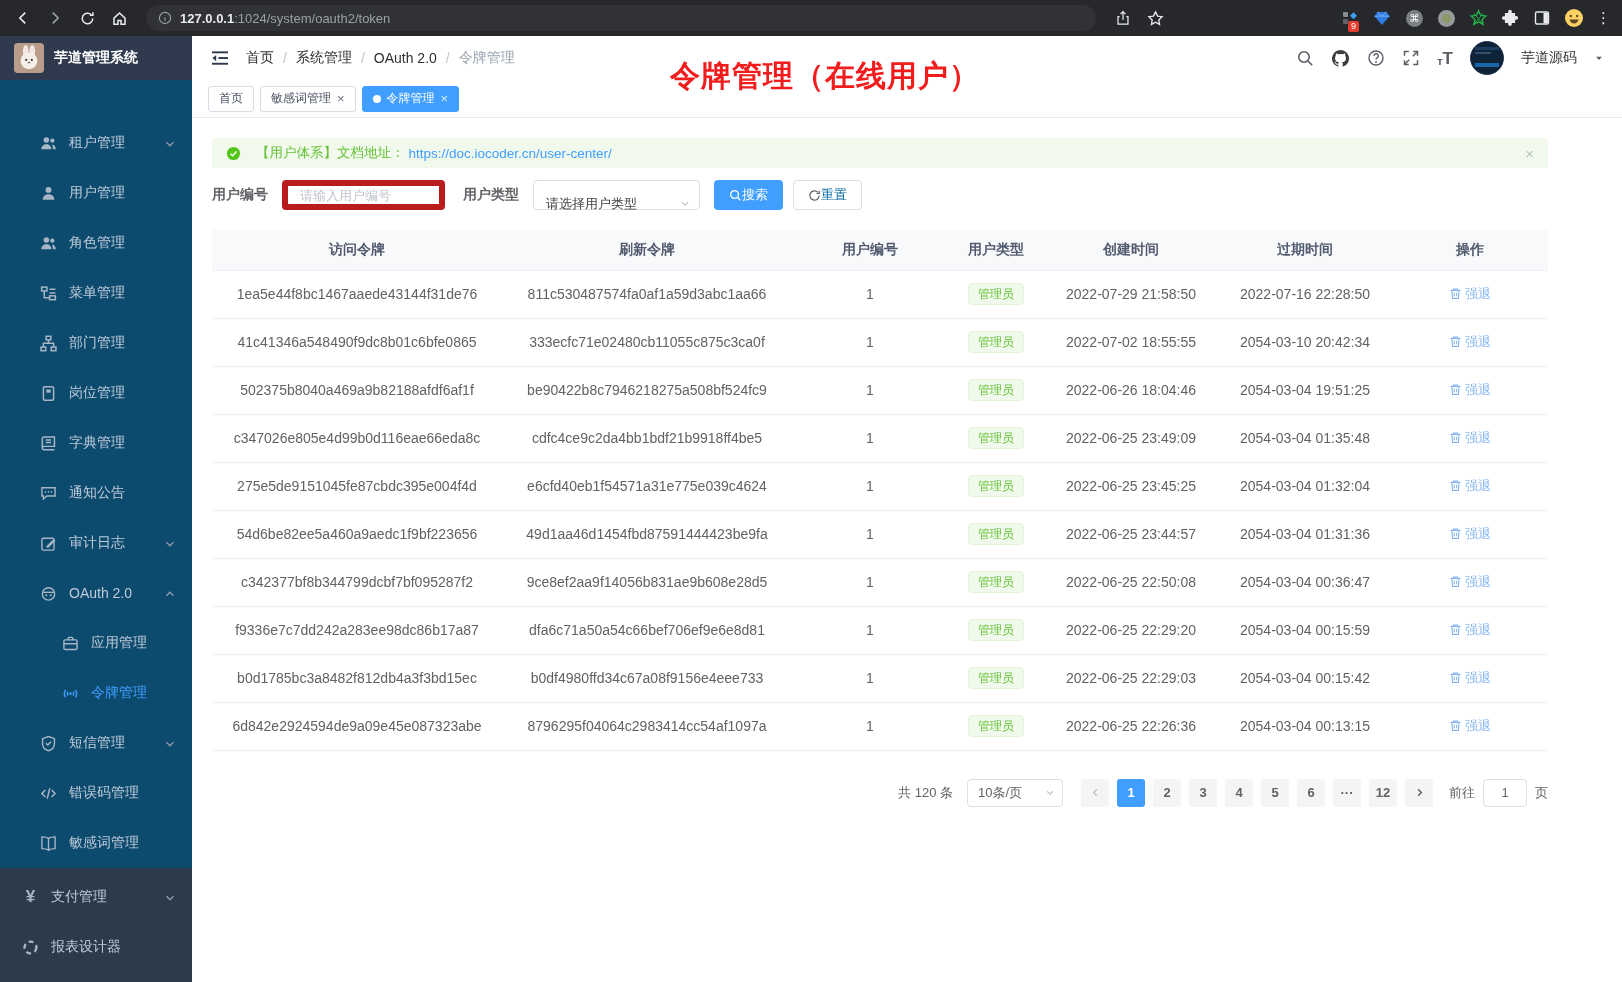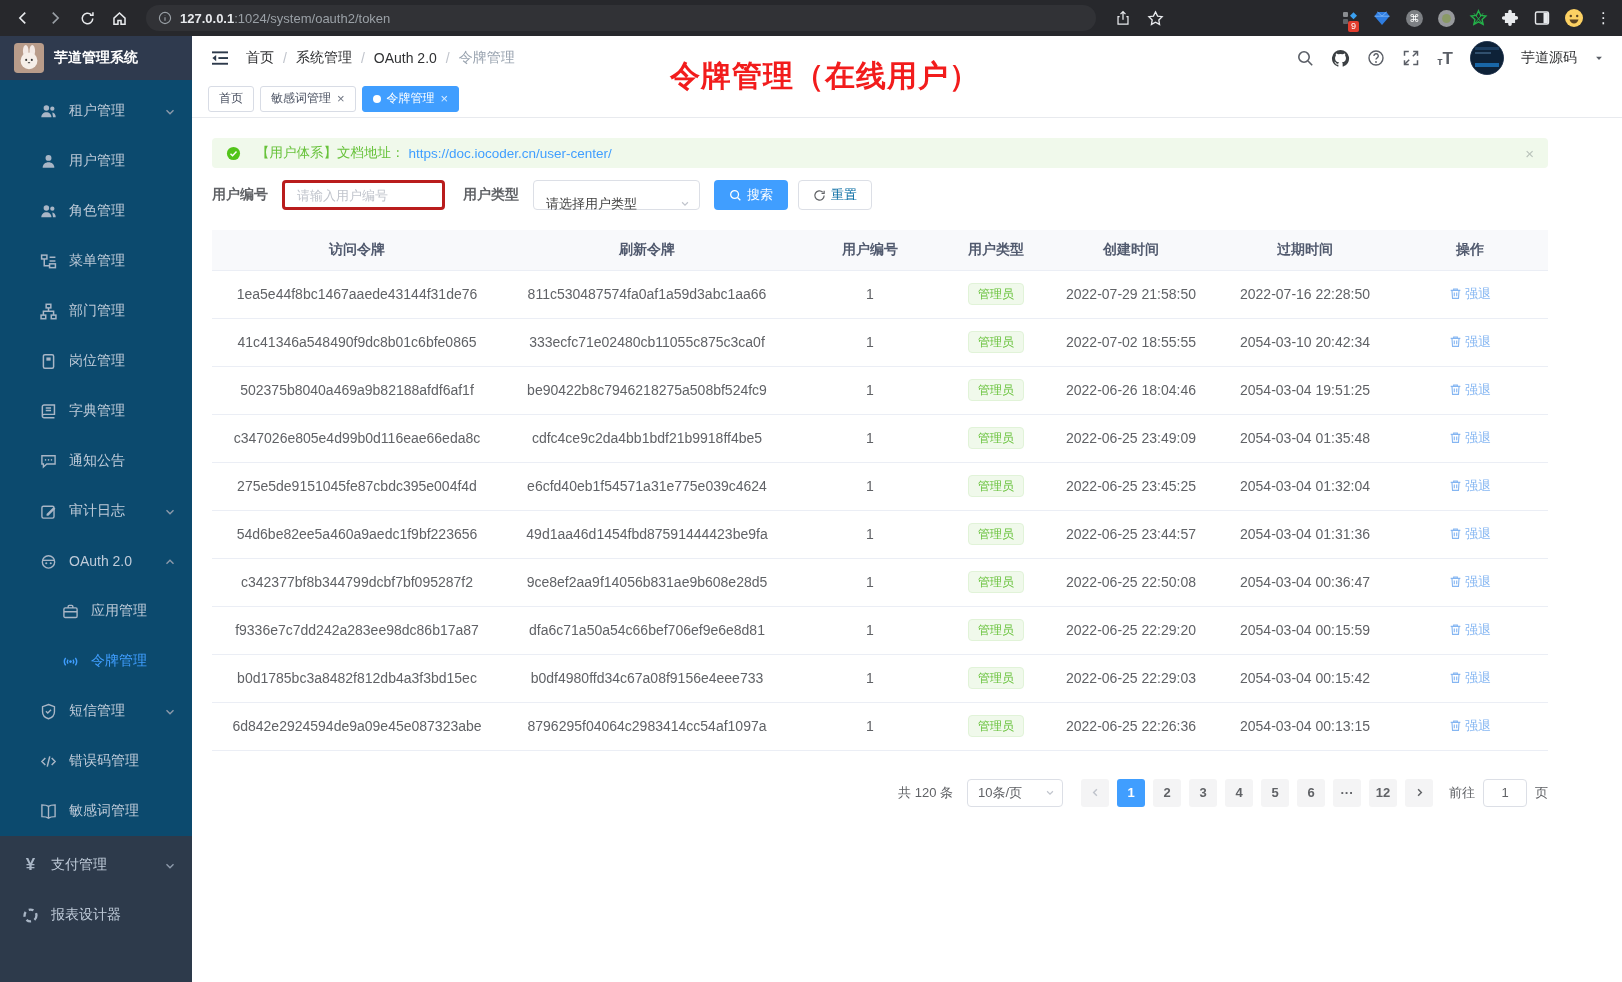--- a/index.html
+++ b/index.html
@@ -19,21 +19,21 @@
   .ext-badge { position:absolute; bottom:-4px; left:8px; background:#e33d2e; color:#fff; font-size:9px; padding:0 3px; border-radius:2px; line-height:11px; }
   .dots { color:#e8eaed; font-size:15px; letter-spacing:1px; }
 
   
   .app { position:absolute; top:36px; left:0; right:0; bottom:0; display:flex; }
 
   
   .sidebar { width:192px; background:#0c4a6e; display:flex; flex-direction:column; flex-shrink:0; }
   .logo-row { height:44px; background:#2f3a4e; display:flex; align-items:center; padding:0 14px; gap:10px; flex-shrink:0; }
   .logo-row .title { color:#fff; font-size:14px; font-weight:700; white-space:nowrap; }
-  .menu { padding-top:6px; }
+  .menu { padding-top:6px;margin-top:32px; }
   .menu-item { height:50px; display:flex; align-items:center; padding-left:40px; position:relative; color:#bfcbd9; cursor:pointer; }
   .menu-item .icon { width:17px; height:17px; margin-right:12px; color:#a9b6c6; }
   .menu-item.lvl2 { padding-left:62px; }
   .menu-item.active { color:#409eff; }
   .menu-item.active .icon { color:#409eff; }
   .menu-arrow { position:absolute; right:16px; width:12px; height:12px; color:#8d9aab; }
   .menu-arrow.up svg { transform:rotate(180deg); }
   .rootmenu { flex:1; background:#2d3a4b; padding-top:4px; }
   .rootmenu .menu-item { padding-left:22px; }
   .yen-glyph { font-size:17px; font-weight:700; width:17px; margin-right:12px; color:#a9b6c6; text-align:center; }
@@ -66,26 +66,26 @@
   .content { padding:0 74px 0 20px; flex:1; }
 
   .alert { margin-top:20px; height:30px; background:#f0f9eb; border-radius:4px; display:flex; align-items:center; padding:0 14px; position:relative; }
   .alert .icon { width:15px; height:15px; }
   .alert-text { margin-left:15px; color:#67c23a; font-size:13.5px; }
   .alert-link { color:#409eff; font-size:13.5px; margin-left:4px; cursor:pointer; }
   .alert-close { position:absolute; right:14px; color:#b9c3bb; font-size:15px; cursor:pointer; }
 
   .filters { margin-top:12px; display:flex; align-items:center; }
   .f-label { font-weight:700; color:#606266; margin-right:14px; }
-  .f-input { width:163px; height:30px; border:3px solid #b91c1c; border-radius:4px; padding:0 12px; font-size:13px; color:#606266; outline:none; font-family:inherit; }
+  .f-input { width:163px; height:30px; border:6px solid #b91c1c; border-radius:4px; padding:0 12px; font-size:13px; color:#606266; outline:none; font-family:inherit; }
   .f-input::placeholder { color:#c0c4cc; }
   .f-select { width:167px; height:30px; border:1px solid #dcdfe6; border-radius:4px; padding:17px 26px 0 12px; font-size:13px; color:#404040; display:flex; align-items:center; position:relative; cursor:pointer; }
   .f-select .caret { position:absolute; right:9px; color:#c0c4cc; }
   .gap1 { width:18px; }
-  .btn { height:30px; border-radius:4px; display:inline-flex; align-items:center; justify-content:center; font-size:13px; cursor:pointer; gap:5px; border:1px solid transparent; padding:0 14px; }
+  .btn { height:30px; border-radius:4px; display:inline-flex; align-items:center; justify-content:center; font-size:13px; cursor:pointer; border:1px solid transparent; padding:0 14px; }
   .btn-primary { background:#409eff; color:#fff; margin-left:14px; }
   .btn-plain { background:#fff; border-color:#dcdfe6; color:#0369a1; margin-left:10px; }
   .btn .icon { width:13px; height:13px; }
 
   table.grid { margin-top:20px; width:100%; border-collapse:collapse; table-layout:fixed; }
   table.grid th { height:40px; background:#f8f9fb; color:#515a6e; font-weight:700; font-size:14px; border-bottom:1px solid #ebeef5; }
   table.grid td { height:48px; text-align:center; color:#606266; font-size:14px; border-bottom:1px solid #ebeef5; overflow:hidden; white-space:nowrap; }
   table.grid col.c1,table.grid col.c2 { width:290px; }
   table.grid col.c3 { width:156px; } table.grid col.c4 { width:96px; }
   table.grid col.c5,table.grid col.c6 { width:174px; }

